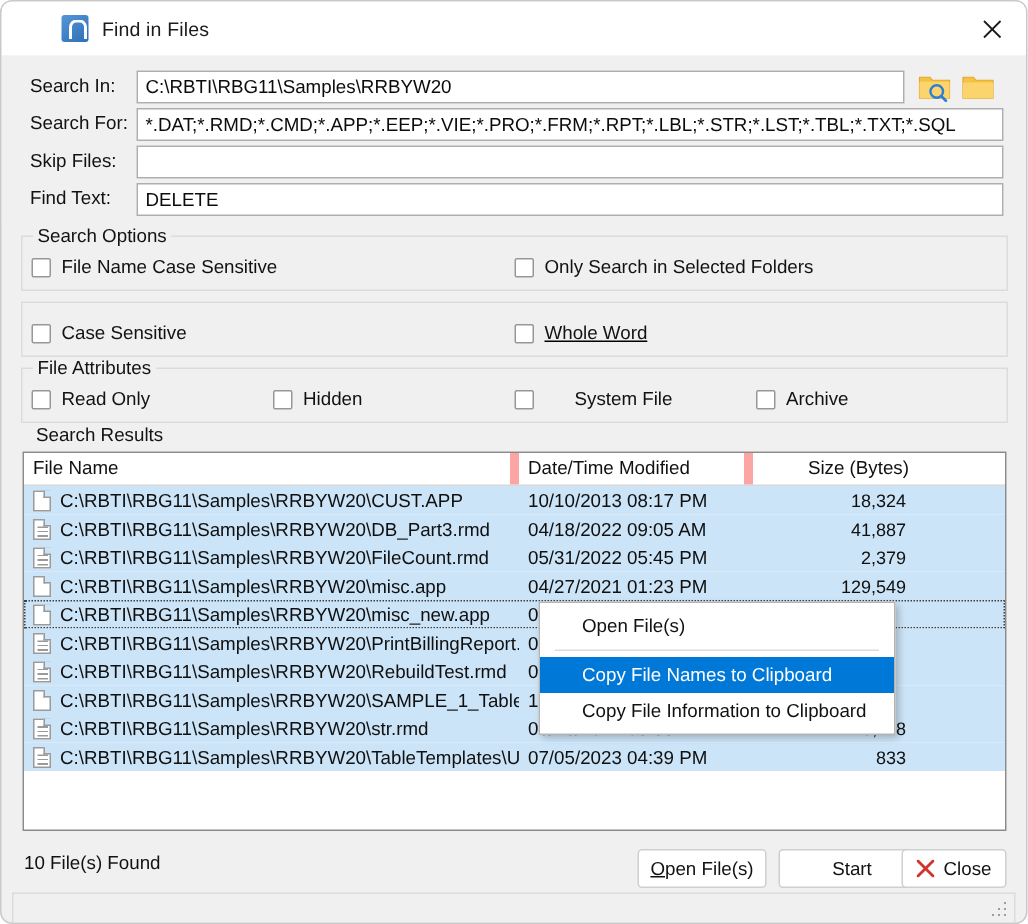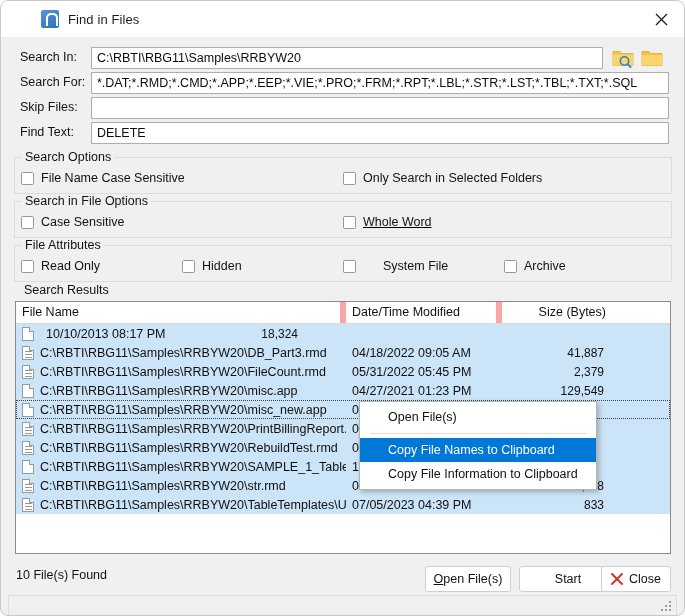--- a/index.html
+++ b/index.html
@@ -339,21 +339,20 @@
       <span class="box"></span>
       <span class="lbl">File Name Case Sensitive</span>
     </div>
     <div class="cb" style="left:328px; top:13px;">
       <span class="box"></span>
       <span class="lbl">Only Search in Selected Folders</span>
     </div>
   </div>
 
   <div class="group" style="top:200px; height:37px;">
-    <div class="group-title">Search in File Options</div>
     <div class="cb" style="left:6px; top:13px;">
       <span class="box"></span>
       <span class="lbl">Case Sensitive</span>
     </div>
     <div class="cb" style="left:328px; top:13px;text-decoration:underline;">
       <span class="box"></span>
       <span class="lbl">Whole Word</span>
     </div>
   </div>
 
@@ -385,20 +384,21 @@
     <div class="list-header">
       <div class="hcell" style="width:330px;">File Name</div>
       <div class="hcell" style="width:156px;">Date/Time Modified</div>
       <div class="hcell right last" style="width:110px;">Size (Bytes)</div>
     </div>
 
     <div class="rows">
 
       <div class="row">
         <span class="ficon"></span>
+        <span class="cname" style="width:306px;">C:\RBTI\RBG11\Samples\RRBYW20\CUST.APP</span>
         <span class="cdate" style="width:156px;">10/10/2013 08:17 PM</span>
         <span class="csize" style="width:110px;">18,324</span>
       </div>
 
       <div class="row">
         <span class="ficon lined"></span>
         <span class="cname" style="width:306px;">C:\RBTI\RBG11\Samples\RRBYW20\DB_Part3.rmd</span>
         <span class="cdate" style="width:156px;">04/18/2022 09:05 AM</span>
         <span class="csize" style="width:110px;">41,887</span>
       </div>

